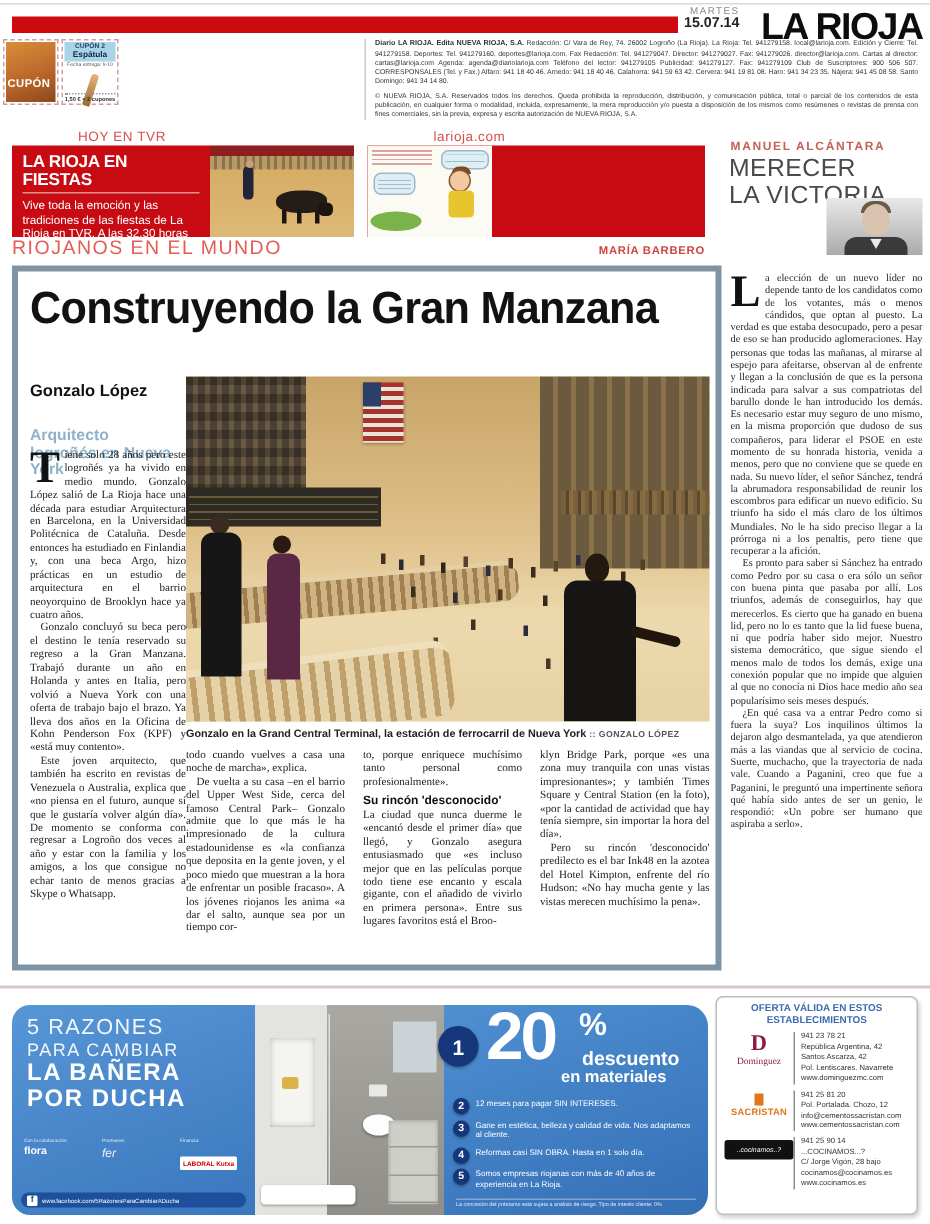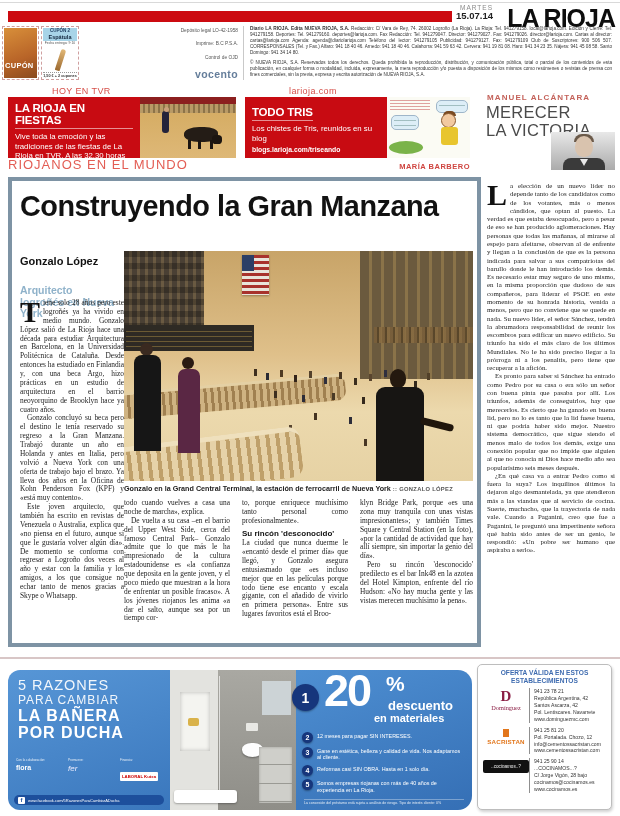--- a/index.html
+++ b/index.html
@@ -7,21 +7,21 @@
         font-family:"Liberation Sans",sans-serif;color:#222;}
   .abs{position:absolute;}
   
   .top-hairline{left:0;top:2px;width:620px;height:1px;background:#d9d9d9;}
   .red-bar{left:8px;top:11px;width:444px;height:11px;background:#cc0a10;}
   .date-block{left:456px;top:4px;text-align:right;line-height:1.1;}
   .date-day{font-size:6.5px;letter-spacing:1px;color:#8a8a8a;}
   .date-num{font-size:9.5px;font-weight:bold;color:#222;}
   .brand{right:5px;top:4px;font-size:25px;font-weight:700;letter-spacing:-1px;color:#0d0d0d;}
   
-  .stamp{top:26px;height:54px;background:#fff;border:1.5px dashed #cf9f9f;box-sizing:border-box;padding:1px;}
+  .stamp{top:26px;height:44px;background:#fff;border:1.5px dashed #cf9f9f;box-sizing:border-box;padding:1px;}
   .stamp1{left:2px;width:37px;}
   .stamp1-art{width:100%;height:100%;background:linear-gradient(160deg,#d88f3a 0%,#b86428 60%,#8a4a1e 100%);position:relative;}
   .stamp1-word{position:absolute;left:1px;bottom:8px;color:#fff;font-weight:800;font-size:7.5px;letter-spacing:.3px;}
   .stamp2{left:41px;width:38px;}
   .stamp2-head{background:#a8d4e8;text-align:center;line-height:1.1;padding:1px 0;}
   .stamp2-t1{font-size:4.5px;font-weight:800;color:#1d3b5e;}
   .stamp2-t2{font-size:5.5px;font-weight:800;color:#12263d;}
   .stamp2-del{font-size:3.4px;text-align:center;color:#555;}
   .spatula{position:absolute;left:16px;top:22px;width:5px;height:22px;background:linear-gradient(#e2b877,#9c6a30);border-radius:3px 3px 1px 1px;transform:rotate(18deg);}
   .stamp2-price{position:absolute;left:1px;right:1px;bottom:1px;border-top:1px dotted #999;font-size:3.8px;font-weight:bold;text-align:center;color:#333;padding-top:1px;}
@@ -189,26 +189,20 @@
   </div>
   <div class="abs stamp stamp2">
     <div class="stamp2-head">
       <div class="stamp2-t1">CUPÓN 2</div>
       <div class="stamp2-t2">Espátula</div>
     </div>
     <div class="stamp2-del">Fecha entrega: 9·10</div>
     <div class="spatula"></div>
     <div class="stamp2-price">1,50 € + 2 cupones</div>
   </div>
-  <div class="abs legal-col">
-    <div class="legal-line">Depósito legal LO-42-1958</div>
-    <div class="legal-line">Imprime: B.C P.S.A.</div>
-    <div class="legal-line">Control de OJD</div>
-    <div class="vocento">vocento</div>
-  </div>
   <div class="abs mast-div"></div>
   <div class="abs fineprint">
     <span class="lead">Diario LA RIOJA. Edita NUEVA RIOJA, S.A.</span>
     <span>Redacción: C/ Vara de Rey, 74. 26002 Logroño (La Rioja). La Rioja: Tel. 941279158. local@larioja.com. Edición y Cierre: Tel. 941279158. Deportes: Tel. 941279160. deportes@larioja.com. Fax Redacción: Tel. 941279047. Director: 941279027. Fax: 941279026. director@larioja.com. Cartas al director: cartas@larioja.com Agenda: agenda@diariolarioja.com Teléfono del lector: 941279105 Publicidad: 941279127. Fax: 941279109 Club de Suscriptores: 900 506 507. CORRESPONSALES (Tel. y Fax.) Alfaro: 941 18 40 46. Arnedo: 941 18 40 46. Calahorra: 941 59 63 42. Cervera: 941 19 81 08. Haro: 941 34 23 35. Nájera: 941 45 08 58. Santo Domingo: 941 34 14 80.</span>
     <div class="copy">© NUEVA RIOJA, S.A. Reservados todos los derechos. Queda prohibida la reproducción, distribución, y comunicación pública, total o parcial de los contenidos de esta publicación, en cualquier forma o modalidad, incluida, expresamente, la mera reproducción y/o puesta a disposición de los mismos como resúmenes o revistas de prensa con fines comerciales, sin la previa, expresa y escrita autorización de NUEVA RIOJA, S.A.</div>
   </div>
 
   <div class="abs promo-label" style="left:8px;">HOY EN TVR</div>
   <div class="abs promo-label" style="left:245px;">larioja.com</div>
 
@@ -226,25 +220,20 @@
         <div class="bull-body"></div>
         <div class="bull-head"></div>
         <div class="bull-leg" style="left:48px;"></div>
         <div class="bull-leg" style="left:58px;"></div>
         <div class="bull-leg" style="left:70px;"></div>
       </div>
     </div>
   </div>
 
   <div class="abs promo-box" style="left:245px;width:225px;">
-    <div class="promo-text" style="width:142px;">
-      <div class="promo-title">TODO TRIS</div>
-      <div class="promo-body">Los chistes de Tris, reunidos en su blog</div>
-      <div class="promo-url">blogs.larioja.com/triseando</div>
-    </div>
     <div class="promo-img">
       <div class="toon-bg">
         <div class="toon-scribble"></div>
         <div class="toon-bubble" style="left:4px;top:18px;width:26px;height:13px;">
           <div class="toon-lines" style="inset:2px;"></div>
         </div>
         <div class="toon-bubble" style="right:2px;top:3px;width:30px;height:11px;">
           <div class="toon-lines" style="inset:2px;"></div>
         </div>
         <div class="toon-grass"></div>
@@ -310,21 +299,21 @@
     <div class="abs bodytext col3">
       <p>to, porque enriquece muchísimo tanto personal como profesionalmente».</p>
       <div class="subhead">Su rincón 'desconocido'</div>
       <p>La ciudad que nunca duerme le «encantó desde el primer día» que llegó, y Gonzalo asegura entusiasmado que «es incluso mejor que en las películas porque todo tiene ese encanto y escala gigante, con el añadido de vivirlo en primera persona». Entre sus lugares favoritos está el Broo-</p>
     </div>
     <div class="abs bodytext col2">
       <p>todo cuando vuelves a casa una noche de marcha», explica.</p>
       <p class="ind">De vuelta a su casa –en el barrio del Upper West Side, cerca del famoso Central Park– Gonzalo admite que lo que más le ha impresionado de la cultura estadounidense es «la confianza que deposita en la gente joven, y el poco miedo que muestran a la hora de enfrentar un posible fracaso». A los jóvenes riojanos les anima «a dar el salto, aunque sea por un tiempo cor-</p>
     </div>
     <div class="abs bodytext col4">
-      <p>klyn Bridge Park, porque «es una zona muy tranquila con unas vistas impresionantes»; y también Times Square y Central Station (en la foto), «por la cantidad de actividad que hay allí siempre, sin importar la genio del día».</p>
+      <p>klyn Bridge Park, porque «es una zona muy tranquila con unas vistas impresionantes»; y también Times Square y Central Station (en la foto), «por la cantidad de actividad que hay tenía siempre, sin importar la hora del día».</p>
       <p class="ind">Pero su rincón 'desconocido' predilecto es el bar Ink48 en la azotea del Hotel Kimpton, enfrente del río Hudson: «No hay mucha gente y las vistas merecen muchísimo la pena».</p>
     </div>
   </div>
 
   <div class="abs op-text">
     <p><span class="dc dc-op">L</span><span>a elección de un nuevo líder no depende tanto de los candidatos como de los votantes, más o menos cándidos, que optan al puesto. La verdad es que estaba desocupado, pero a pesar de eso se han producido aglomeraciones. Hay personas que todas las mañanas, al mirarse al espejo para afeitarse, observan al de enfrente y llegan a la conclusión de que es la persona indicada para salvar a sus compatriotas del barullo donde le han introducido los demás. Es necesario estar muy seguro de uno mismo, en la misma proporción que dudoso de sus compañeros, para liderar el PSOE en este momento de su honrada historia, venida a menos, pero que no conviene que se quede en nada. Su nuevo líder, el señor Sánchez, tendrá la abrumadora responsabilidad de reunir los escombros para edificar un nuevo edificio. Su triunfo ha sido el más claro de los últimos Mundiales. No le ha sido preciso llegar a la prórroga ni a los penaltis, pero tiene que recuperar a la afición.</span></p>
     <p class="ind">Es pronto para saber si Sánchez ha entrado como Pedro por su casa o era sólo un señor con buena pinta que pasaba por allí. Los triunfos, además de conseguirlos, hay que merecerlos. Es cierto que ha ganado en buena lid, pero no lo es tanto que la lid fuese buena, ni que podría haber sido mejor. Nuestro sistema democrático, que sigue siendo el menos malo de todos los demás, exige una conexión popular que no impide que alguien al que no conocía ni Dios hace medio año sea popularísimo seis meses después.</p>
     <p class="ind">¿En qué casa va a entrar Pedro como si fuera la suya? Los inquilinos últimos la dejaron algo desmantelada, ya que atendieron más a las viandas que al servicio de cocina. Suerte, muchacho, que la trayectoria de nada vale. Cuando a Paganini, creo que fue a Paganini, le preguntó una impertinente señora qué había sido antes de ser un genio, le respondió: «Un pobre ser humano que aspiraba a serlo».</p>
   </div>
 

